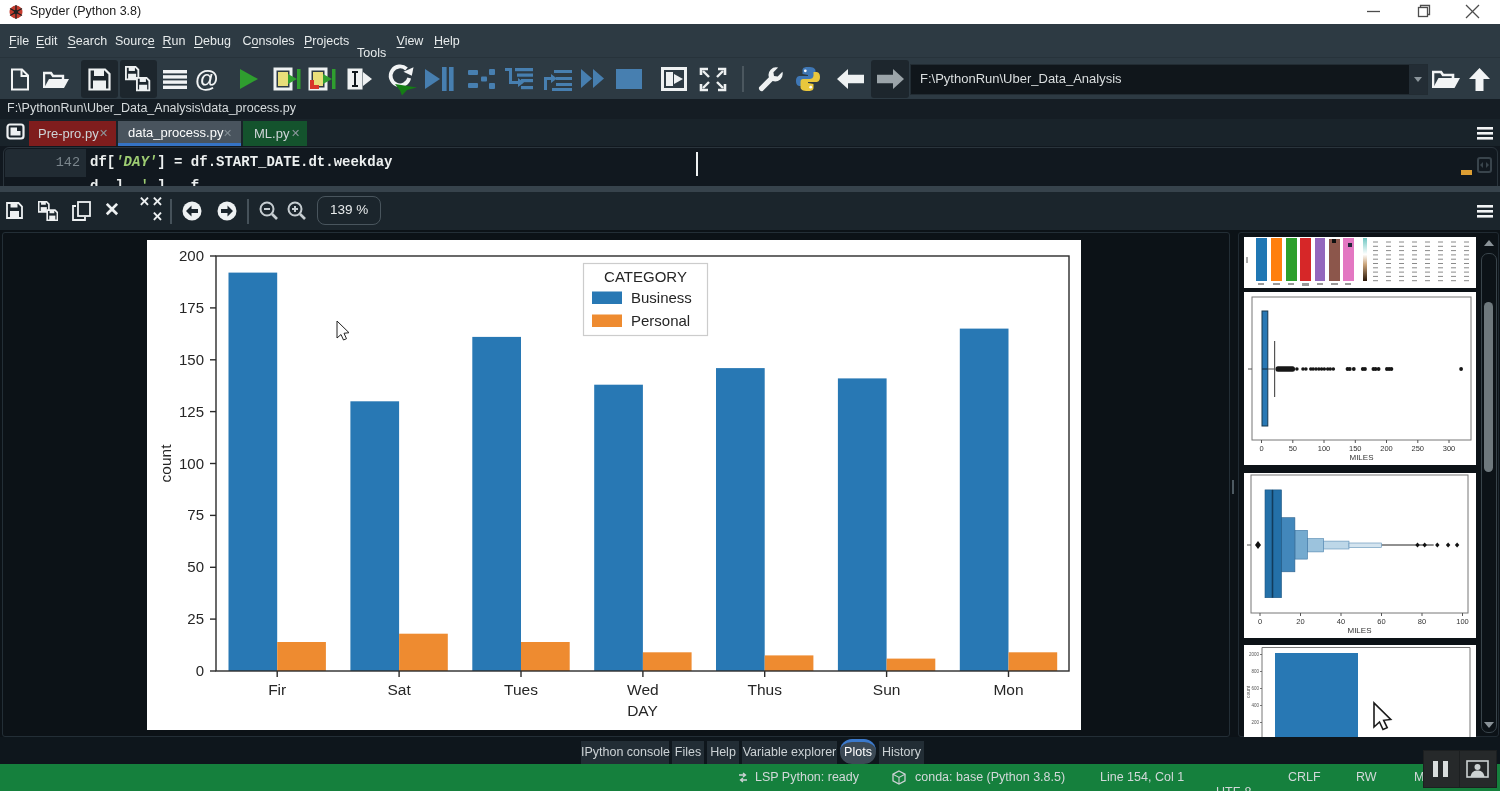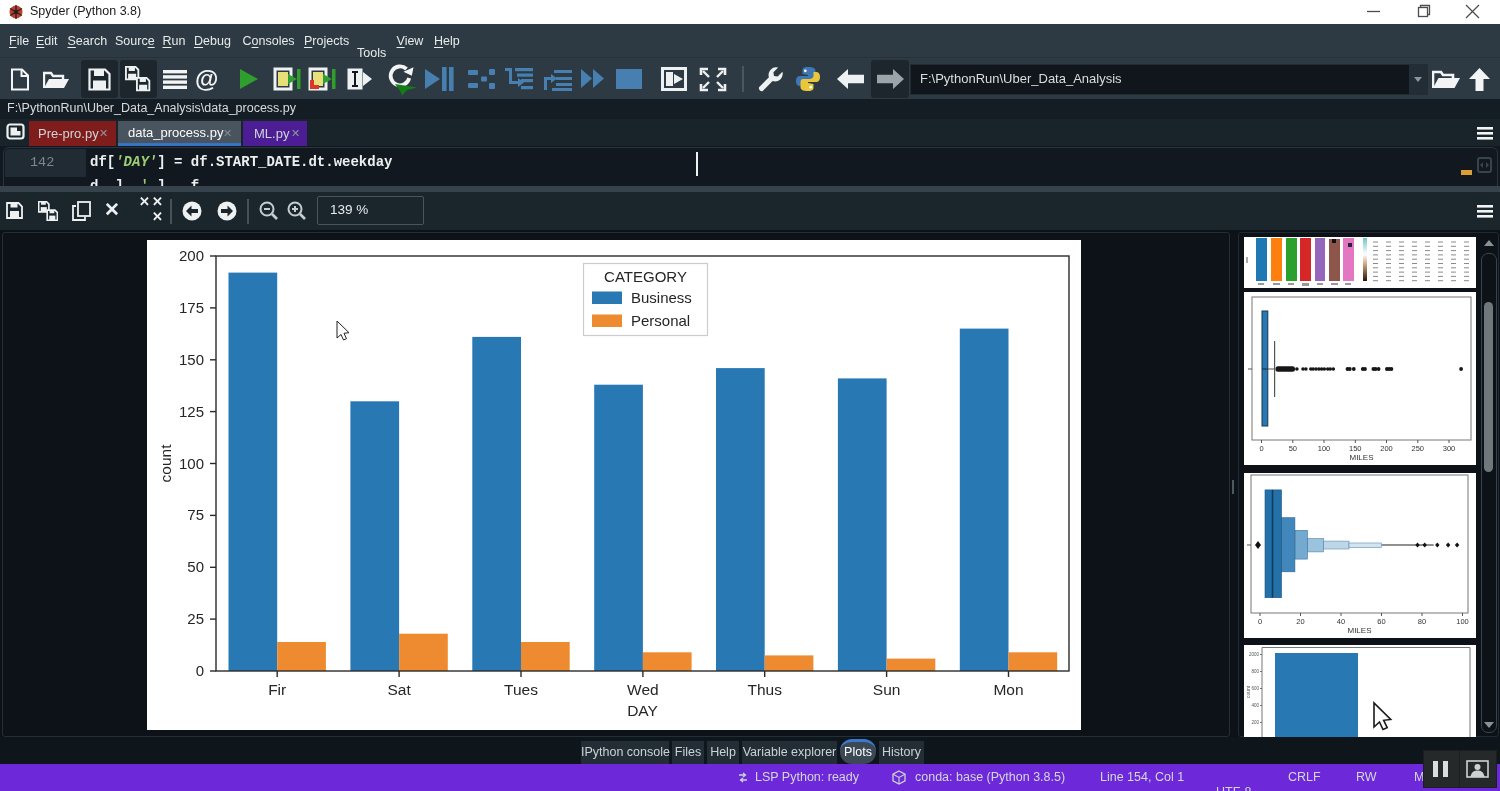--- a/index.html
+++ b/index.html
@@ -244,34 +244,34 @@
       <path d="M4.5 4.5 L11 4.5 L11 8 L14.5 8 L14.5 12.5 L4.5 12.5 Z" fill="#eef1f2"></path>
     </svg>
     <div class="abs" style="left:29px;top:2px;width:87px;height:25px;background:#7f1d1d;color:#ced4d7;font-size:13px;">
       <span class="abs" style="left:9px;top:5px;">Pre-pro.py</span>
         <span class="abs" style="left:70px;top:6px;color:#8d979d;font-size:11px;">✕</span>
     </div>
     <div class="abs" style="left:118px;top:2px;width:123px;height:25px;background:#49545e;color:#fcfdfd;font-size:13px;border-bottom:3px solid #3573c4;box-sizing:border-box;">
       <span class="abs" style="left:10px;top:4px;">data_process.py</span>
         <span class="abs" style="left:105px;top:6px;color:#828d94;font-size:11px;">✕</span>
     </div>
-    <div class="abs" style="left:243px;top:2px;width:64px;height:25px;background:#4c1d95;color:#ced4d7;font-size:13px;">
+    <div class="abs" style="left:243px;top:2px;width:64px;height:25px;background:#14532d;color:#ced4d7;font-size:13px;">
       <span class="abs" style="left:11px;top:5px;">ML.py</span>
         <span class="abs" style="left:48px;top:6px;color:#8d979d;font-size:11px;">✕</span>
     </div>
     <svg class="abs ic" style="left:1477px;top:8px;" width="16" height="13" viewBox="0 0 16 13">
       <g fill="#f2f4f5">
           <rect x="0" y="0" width="16" height="2.6"></rect>
           <rect x="0" y="5" width="16" height="2.6"></rect>
           <rect x="0" y="10" width="16" height="2.6"></rect>
         </g>
     </svg>
   </div>
 
-  <div class="abs" style="left:0;top:146px;width:1500px;height:40px;background:#11181f;overflow:hidden;">
+  <div class="abs" style="left:0;top:146px;width:1500px;height:40px;background:#11181f;overflow:hidden;text-align:right;">
     <div class="abs" style="left:3px;top:1px;width:1493px;height:50px;border:1px solid #2a343c;border-radius:6px;"></div>
     <div class="abs" style="left:5px;top:3px;width:81px;height:28px;background:#212b33;border-radius:4px 0 0 0;"></div>
     <div class="abs" style="left:30px;top:9px;width:50px;font-family:'Liberation Mono',monospace;font-size:13.5px;color:#7b868d;">142</div>
     <div class="abs" style="left:90px;top:8px;font-family:'Liberation Mono',monospace;font-size:14px;font-weight:bold;color:#ecefef;white-space:pre;">df[<span style="color:#9dcc72;font-style:italic;">'DAY'</span>] = df.START_DATE.dt.weekday</div>
     <div class="abs" style="left:696px;top:6px;width:2px;height:24px;background:#eef1f2;"></div>
     <div class="abs" style="left:90px;top:32px;font-family:'Liberation Mono',monospace;font-size:14px;font-weight:bold;color:#ecefef;white-space:pre;">d  ]  <span style="color:#9dcc72;">'</span> ]   f</div>
     <div class="abs" style="left:1461px;top:24px;width:11px;height:5px;background:#dd9e33;"></div>
     <svg class="abs ic" style="left:1477px;top:11px;" width="15" height="16" viewBox="0 0 15 16">
       <rect x="1" y="1" width="13" height="14" rx="2" fill="none" stroke="#39444c" stroke-width="2"></rect>
       <path d="M3 8 L6 5 L6 11 Z" fill="#39444c"></path>
@@ -328,21 +328,21 @@
       <line x1="5" y1="8" x2="11" y2="8" stroke="#c6cdd1" stroke-width="2"></line>
     </svg>
 
     <svg class="abs ic" style="left:287px;top:9px;" width="20" height="20" viewBox="0 0 20 20">
       <circle cx="8" cy="8" r="6.5" fill="none" stroke="#c6cdd1" stroke-width="2"></circle>
       <line x1="13" y1="13" x2="18" y2="18" stroke="#c6cdd1" stroke-width="2.6"></line>
       <line x1="5" y1="8" x2="11" y2="8" stroke="#c6cdd1" stroke-width="2"></line>
       <line x1="8" y1="5" x2="8" y2="11" stroke="#c6cdd1" stroke-width="2"></line>
     </svg>
 
-    <div class="abs" style="left:317px;top:4px;width:62px;height:27px;border:1px solid #49555d;border-radius:2px;padding-left:43px;">
+    <div class="abs" style="left:317px;top:4px;width:62px;height:27px;border:1px solid #49555d;border-radius:8px;">
       <div class="abs" style="left:12px;top:5px;font-size:13.5px;color:#e8ebec;">139 %</div>
     </div>
     <svg class="abs ic" style="left:1477px;top:13px;" width="16" height="13" viewBox="0 0 16 13">
       <g fill="#f2f4f5">
           <rect x="0" y="0" width="16" height="2.6"></rect>
           <rect x="0" y="5" width="16" height="2.6"></rect>
           <rect x="0" y="10" width="16" height="2.6"></rect>
         </g>
     </svg>
   </div>
@@ -598,21 +598,21 @@
 
   <div class="abs" style="left:0;top:737px;width:1500px;height:27px;background:#0e161c;">
     <div class="abs" style="left:581px;top:4px;width:88px;height:23px;background:#222d35;color:#ccd2d5;font-size:12.5px;text-align:center;line-height:22px;white-space:nowrap;">IPython console</div>
     <div class="abs" style="left:672px;top:4px;width:32px;height:23px;background:#222d35;color:#ccd2d5;font-size:12.5px;text-align:center;line-height:22px;white-space:nowrap;">Files</div>
     <div class="abs" style="left:707px;top:4px;width:32px;height:23px;background:#222d35;color:#ccd2d5;font-size:12.5px;text-align:center;line-height:22px;white-space:nowrap;">Help</div>
     <div class="abs" style="left:742px;top:4px;width:95px;height:23px;background:#222d35;color:#ccd2d5;font-size:12.5px;text-align:center;line-height:22px;white-space:nowrap;">Variable explorer</div>
     <div class="abs" style="left:840px;top:2px;width:36px;height:25px;background:#3c4955;border-top:3px solid #3b79cc;box-sizing:border-box;color:#fff;font-size:12.5px;text-align:center;line-height:20px;white-space:nowrap;border-radius:12px;">Plots</div>
     <div class="abs" style="left:879px;top:4px;width:45px;height:23px;background:#222d35;color:#ccd2d5;font-size:12.5px;text-align:center;line-height:22px;white-space:nowrap;">History</div>
   </div>
 
-  <div class="abs" style="left:0;top:764px;width:1500px;height:27px;background:#6d28d9;">
+  <div class="abs" style="left:0;top:764px;width:1500px;height:27px;background:#15803d;">
     <svg class="abs ic" style="left:736px;top:7px;" width="14" height="13" viewBox="0 0 14 13">
       <path d="M3 4 L9 4 M7 2 L9.5 4 L7 6" fill="none" stroke="#ccd2d5" stroke-width="1.3"></path>
       <path d="M11 9 L5 9 M7 7 L4.5 9 L7 11" fill="none" stroke="#ccd2d5" stroke-width="1.3"></path>
     </svg>
     <div class="abs" style="left:755px;top:6px;font-size:12.5px;color:#d3d8da;">LSP Python: ready</div>
     <svg class="abs ic" style="left:892px;top:6px;" width="14" height="15" viewBox="0 0 14 15">
       <path d="M7 1 L13 4.2 L13 10.8 L7 14 L1 10.8 L1 4.2 Z" fill="none" stroke="#ccd2d5" stroke-width="1.3"></path>
       <path d="M1 4.2 L7 7.4 L13 4.2 M7 7.4 L7 14" fill="none" stroke="#ccd2d5" stroke-width="1.1"></path>
     </svg>
     <div class="abs" style="left:915px;top:6px;font-size:12.5px;color:#d3d8da;">conda: base (Python 3.8.5)</div>

